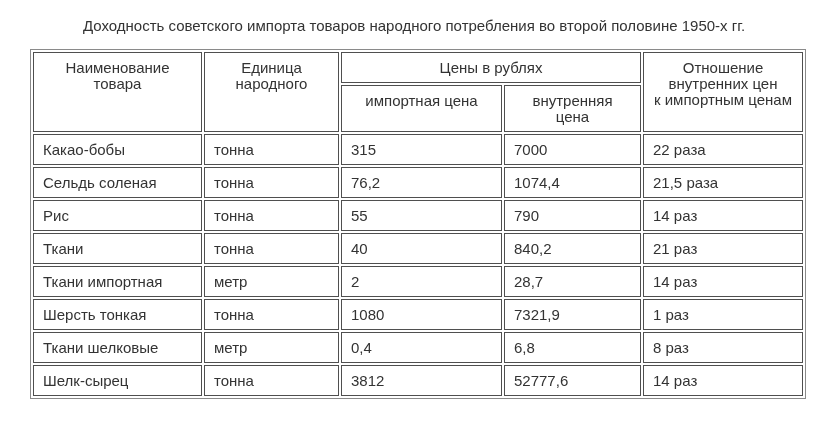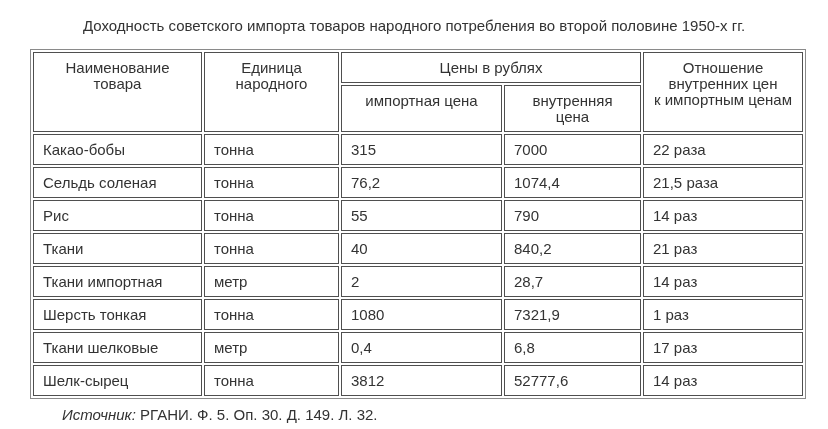--- a/index.html
+++ b/index.html
@@ -136,29 +136,26 @@
         <td class="d">тонна</td>
         <td class="d">1080</td>
         <td class="d">7321,9</td>
         <td class="d">1 раз</td>
       </tr>
       <tr>
         <td class="d">Ткани шелковые</td>
         <td class="d">метр</td>
         <td class="d">0,4</td>
         <td class="d">6,8</td>
-        <td class="d">17 раз</td>
+        <td class="d">8 раз</td>
       </tr>
       <tr>
         <td class="d">Шелк-сырец</td>
         <td class="d">тонна</td>
         <td class="d">3812</td>
         <td class="d">52777,6</td>
         <td class="d">14 раз</td>
       </tr>
     </tbody>
   </table>
 
-  <div class="source">
-    <span class="lbl">Источник:</span><span> РГАНИ. Ф. 5. Оп. 30. Д. 149. Л. 32.</span>
-  </div>
 
 </div>
 
 </body></html>

